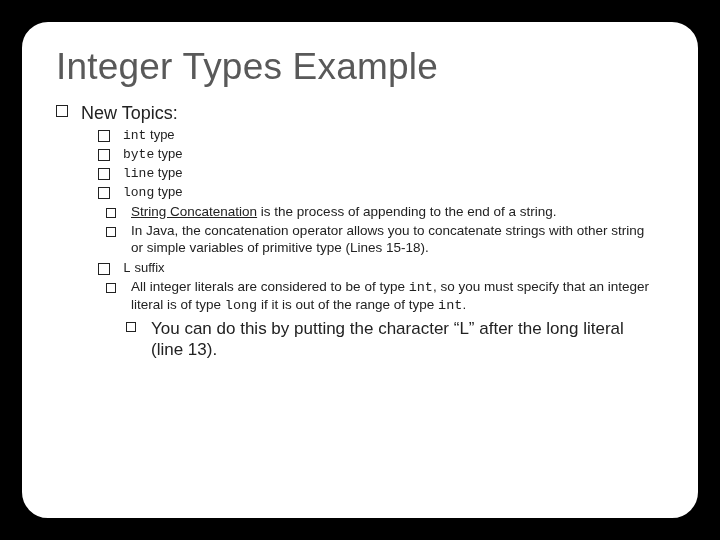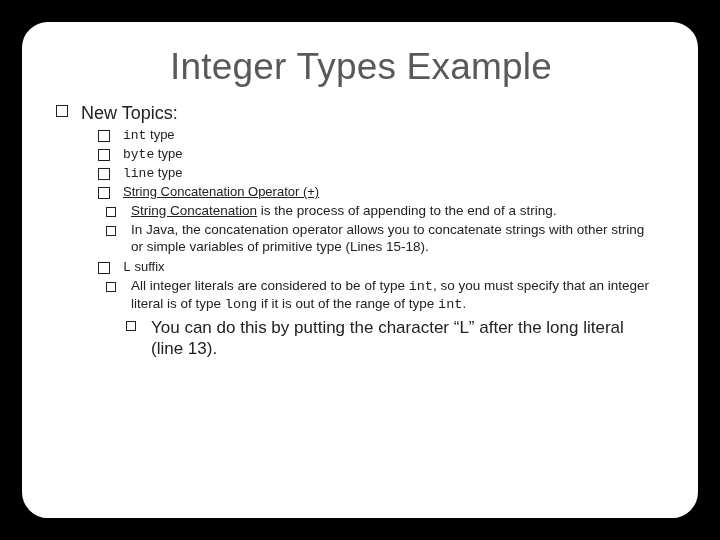--- a/index.html
+++ b/index.html
@@ -22,21 +22,20 @@
     border-radius: 28px;
     padding: 24px 32px 20px 40px;
     overflow: hidden;
   }
   .title {
     font-size: 37px;
     font-weight: 400;
     color: #595959;
     margin: 0 0 14px -6px;
     letter-spacing: 0.2px;
-    text-align: center;
   }
   .bullet {
     position: relative;
     padding-left: 25px;
     margin-bottom: 2px;
   }
   .bullet::before {
     content: "";
     position: absolute;
     left: 0;
@@ -72,24 +71,24 @@
   </div>
 
   <div class="bullet lvl-1">
     <span class="bullet-content"><span class="code">byte</span><span> type</span></span>
   </div>
 
   <div class="bullet lvl-1">
     <span class="bullet-content"><span class="code">line</span><span> type</span></span>
   </div>
 
+  <div class="bullet lvl-1">
+    <span class="bullet-content"><span class="code">long</span><span> type</span></span>
+  </div>
 
-  <div class="bullet lvl-1">
-    <span class="bullet-content uline">String Concatenation Operator (+)</span>
-  </div>
 
   <div class="bullet lvl-2">
     <span class="bullet-content"><span class="uline">String Concatenation</span><span> is the process of appending to the end of a string.</span></span>
   </div>
 
   <div class="bullet lvl-2">
     <span class="bullet-content">In Java, the concatenation operator allows you to concatenate strings with other string or simple variables of primitive type (Lines 15-18).</span>
   </div>
 
   <div class="bullet lvl-1">

